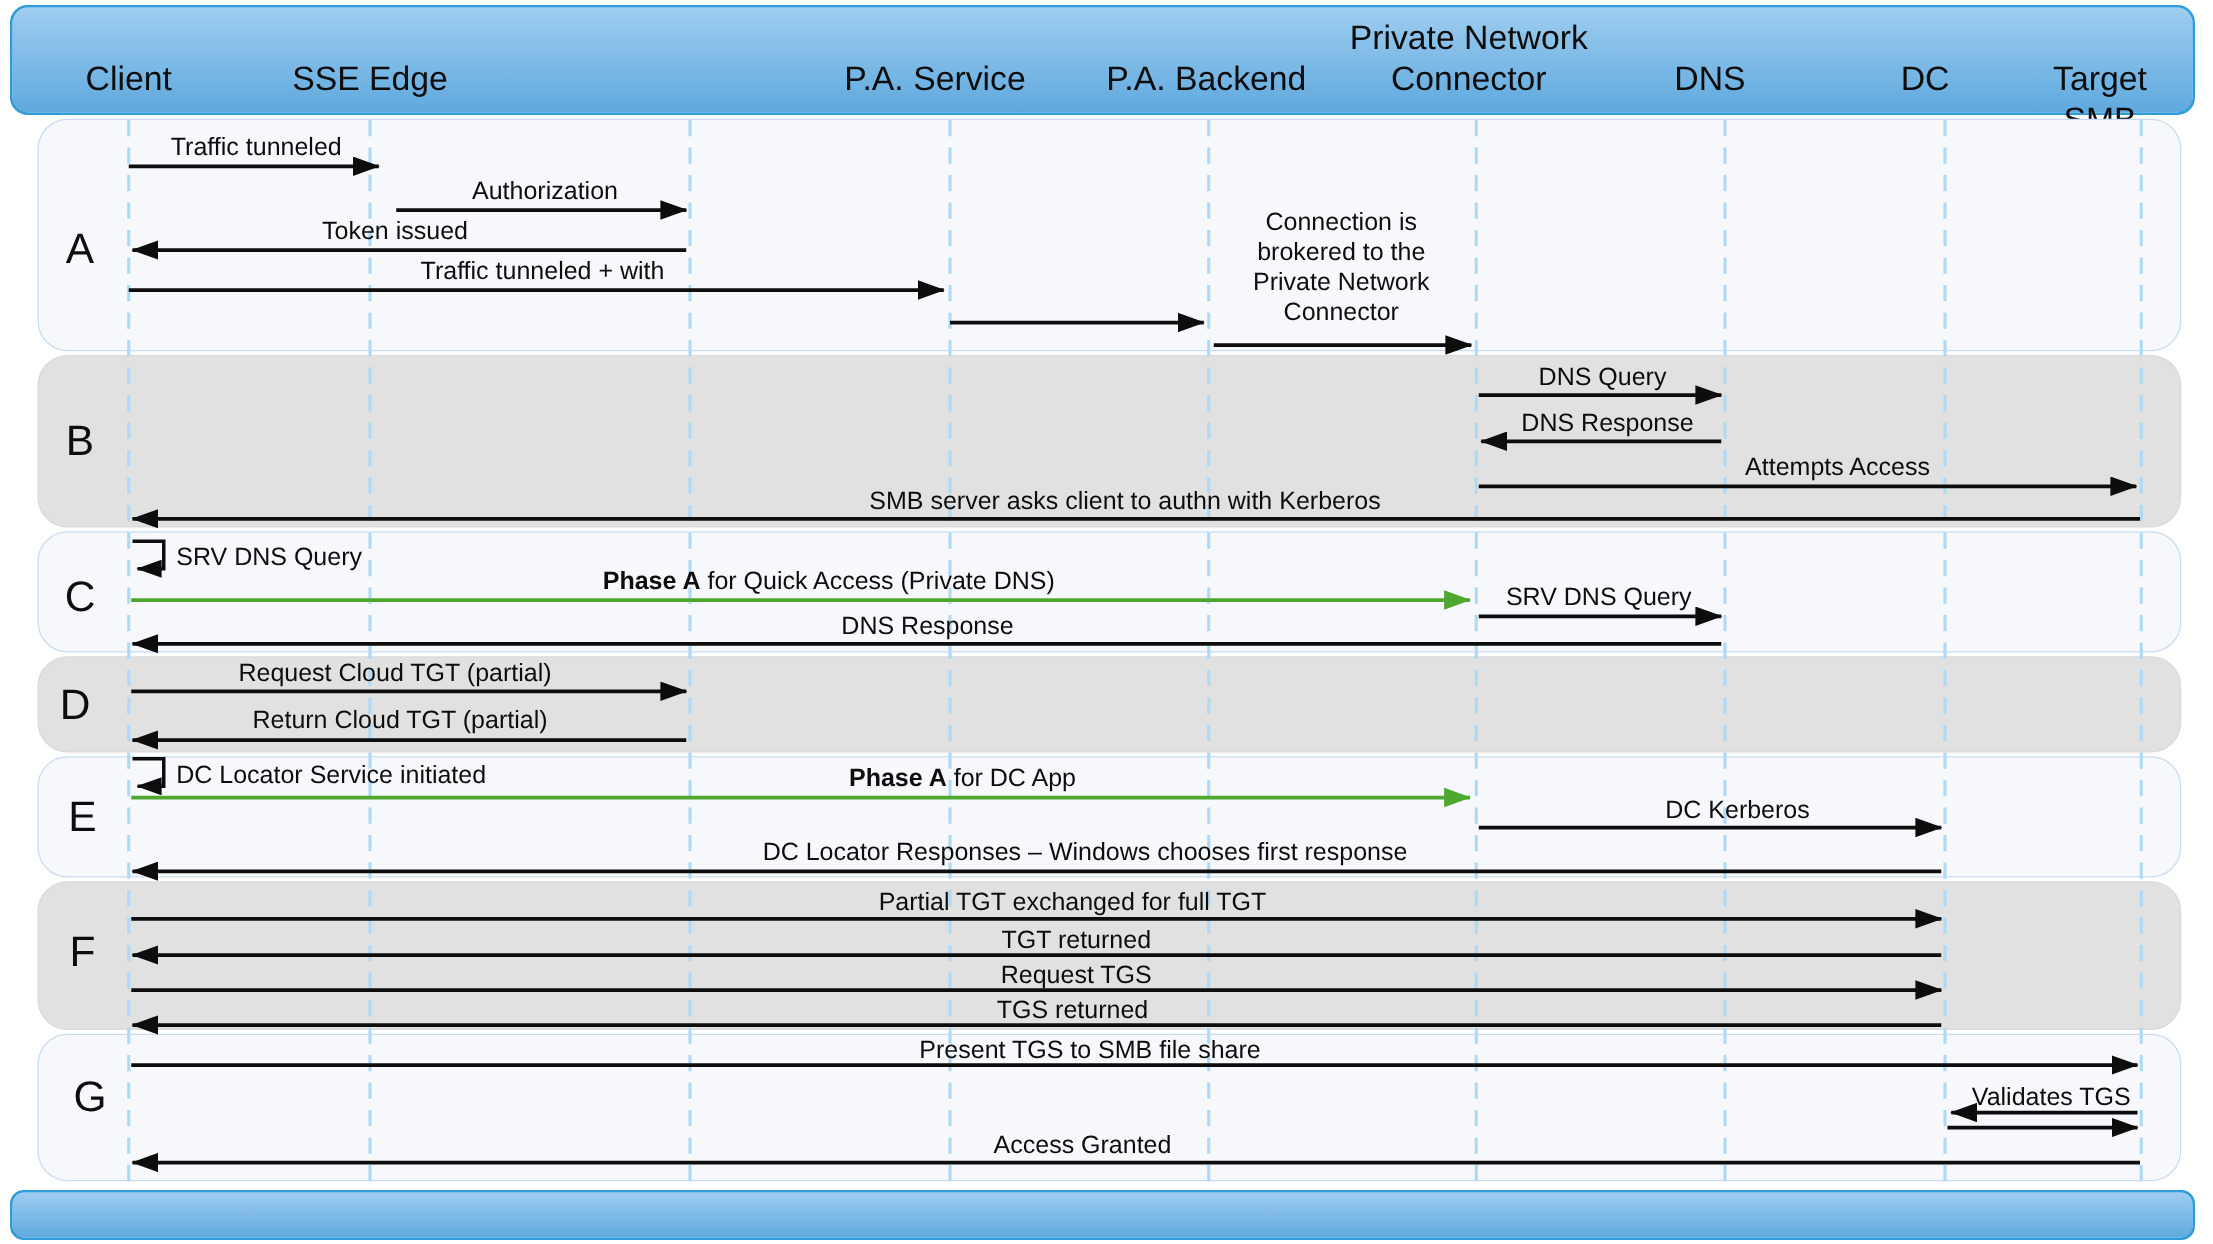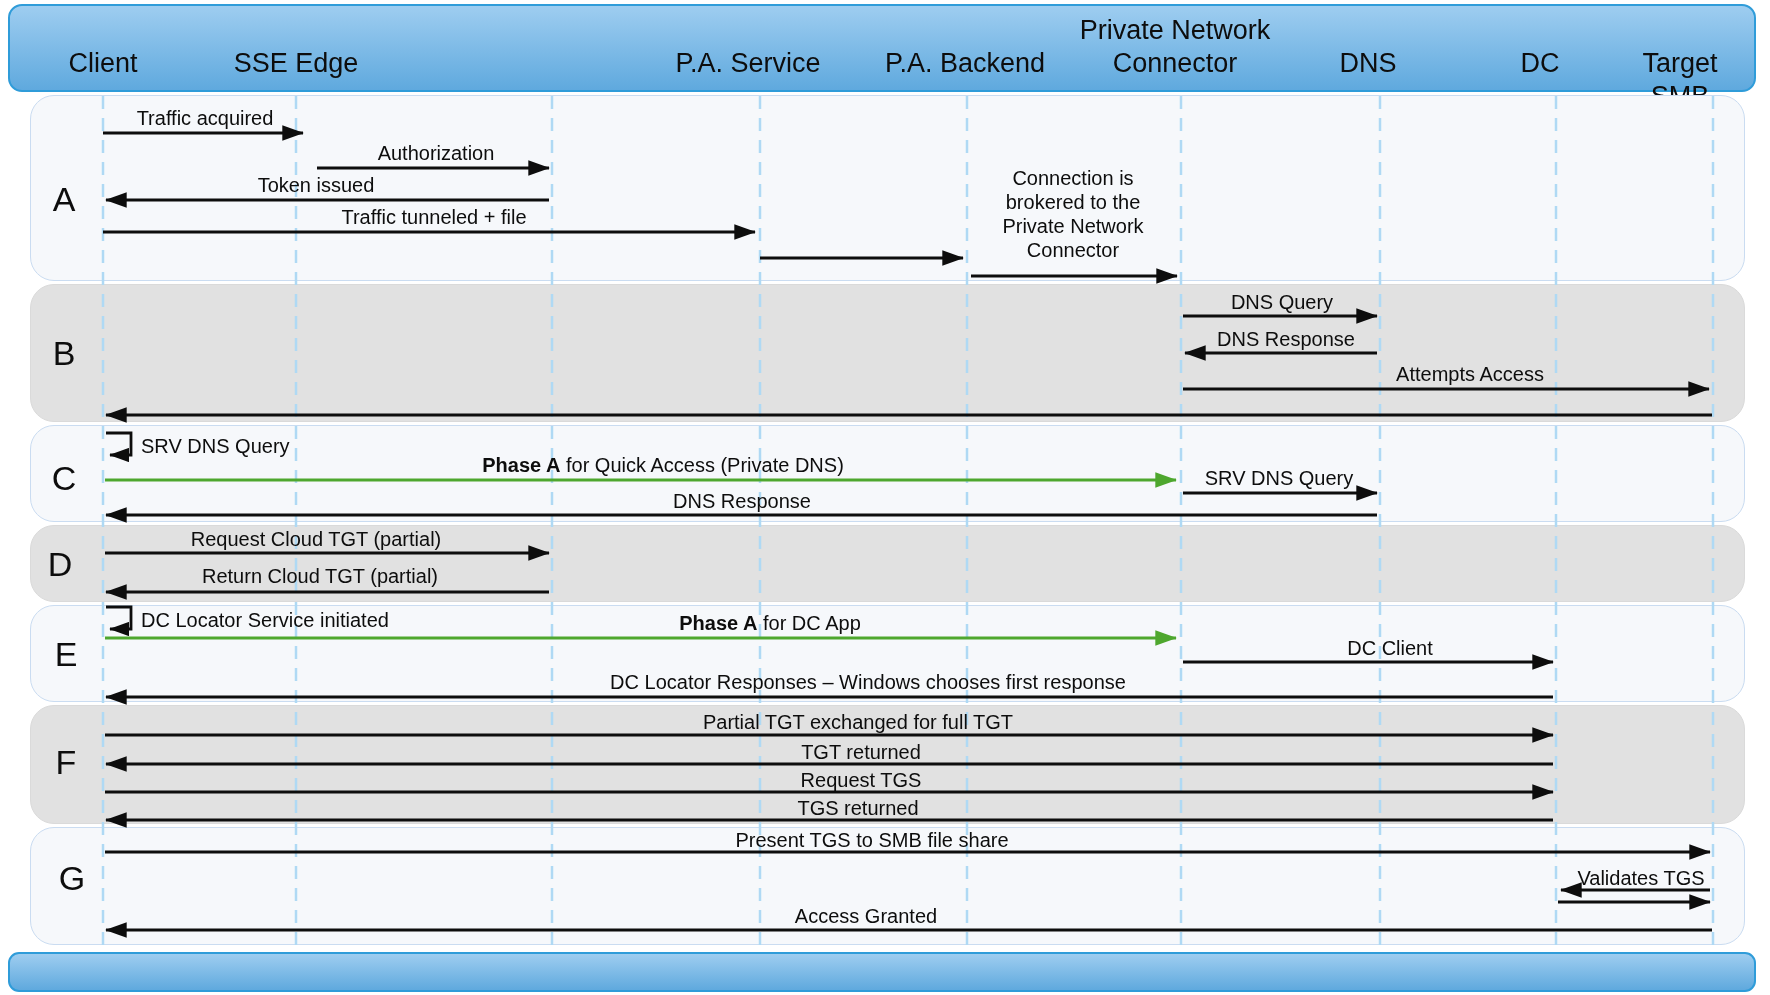--- a/index.html
+++ b/index.html
@@ -128,44 +128,45 @@
       <line x1="1558" y1="902" x2="1710" y2="902"></line>
       <line x1="1712" y1="930" x2="106" y2="930"></line>
     </g>
 
     <g stroke="#4ea72e" stroke-width="3" fill="none" marker-end="url(#ahg)">
       <line x1="105" y1="480" x2="1176" y2="480"></line>
       <line x1="105" y1="638" x2="1176" y2="638"></line>
     </g>
   </svg>
 
-  <div class="msg" style="left:205px;top:106px">Traffic acquired</div>
+  <div class="msg" style="left:205px;top:106px">Traffic tunneled</div>
   <div class="msg" style="left:436px;top:141px">Authorization</div>
   <div class="msg" style="left:316px;top:173px">Token issued</div>
-  <div class="msg" style="left:434px;top:205px">Traffic tunneled + file</div>
+  <div class="msg" style="left:434px;top:205px">Traffic tunneled + with</div>
   <div class="msg multi" style="left:1073px;top:166px">Connection is
 brokered to the
 Private Network
 Connector</div>
 
   <div class="msg" style="left:1282px;top:290px">DNS Query</div>
   <div class="msg" style="left:1286px;top:327px">DNS Response</div>
   <div class="msg" style="left:1470px;top:362px">Attempts Access</div>
+  <div class="msg" style="left:900px;top:389px">SMB server asks client to authn with Kerberos</div>
 
   <div class="msg selfmsg" style="left:141px;top:434px">SRV DNS Query</div>
   <div class="msg" style="left:663px;top:453px"><span class="b">Phase A</span><span> for Quick Access (Private DNS)</span></div>
   <div class="msg" style="left:1279px;top:466px">SRV DNS Query</div>
   <div class="msg" style="left:742px;top:489px">DNS Response</div>
 
   <div class="msg" style="left:316px;top:527px">Request Cloud TGT (partial)</div>
   <div class="msg" style="left:320px;top:564px">Return Cloud TGT (partial)</div>
 
   <div class="msg selfmsg" style="left:141px;top:608px">DC Locator Service initiated</div>
   <div class="msg" style="left:770px;top:611px"><span class="b">Phase A</span><span> for DC App</span></div>
-  <div class="msg" style="left:1390px;top:636px">DC Client</div>
+  <div class="msg" style="left:1390px;top:636px">DC Kerberos</div>
   <div class="msg" style="left:858px;top:710px">Partial TGT exchanged for full TGT</div>
 
   <div class="msg" style="left:868px;top:670px">DC Locator Responses – Windows chooses first response</div>
   <div class="msg" style="left:861px;top:740px">TGT returned</div>
   <div class="msg" style="left:861px;top:768px">Request TGS</div>
   <div class="msg" style="left:858px;top:796px">TGS returned</div>
 
   <div class="msg" style="left:872px;top:828px">Present TGS to SMB file share</div>
   <div class="msg" style="left:1641px;top:866px">Validates TGS</div>
   <div class="msg" style="left:866px;top:904px">Access Granted</div>

